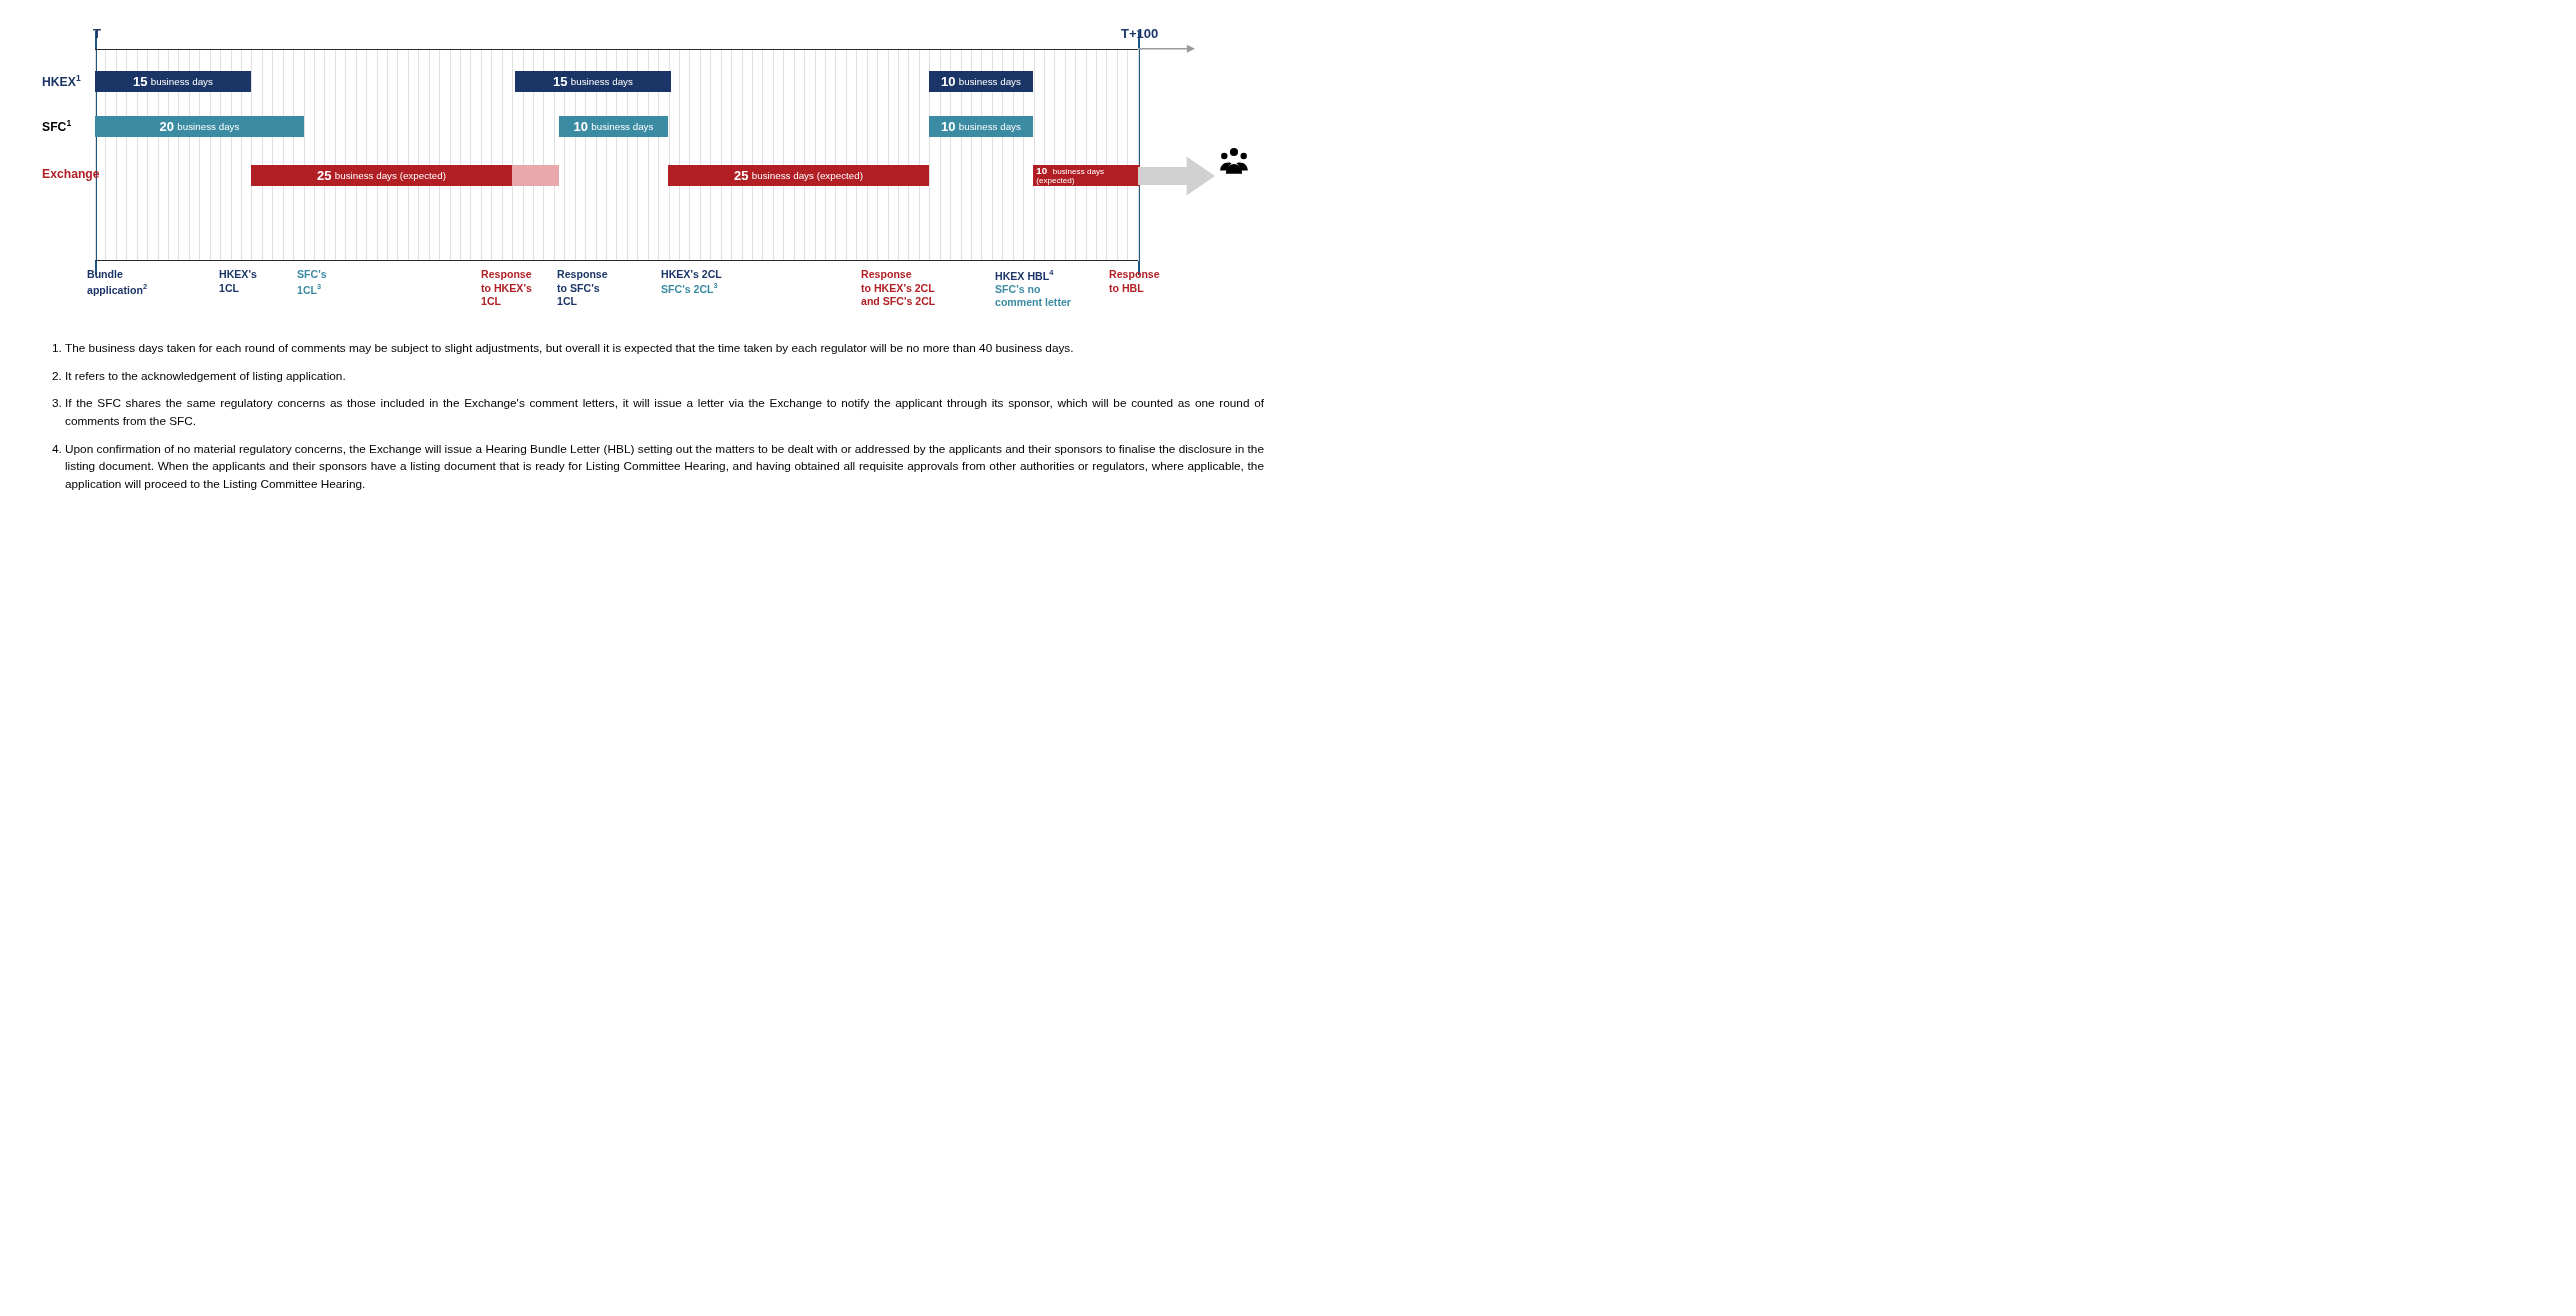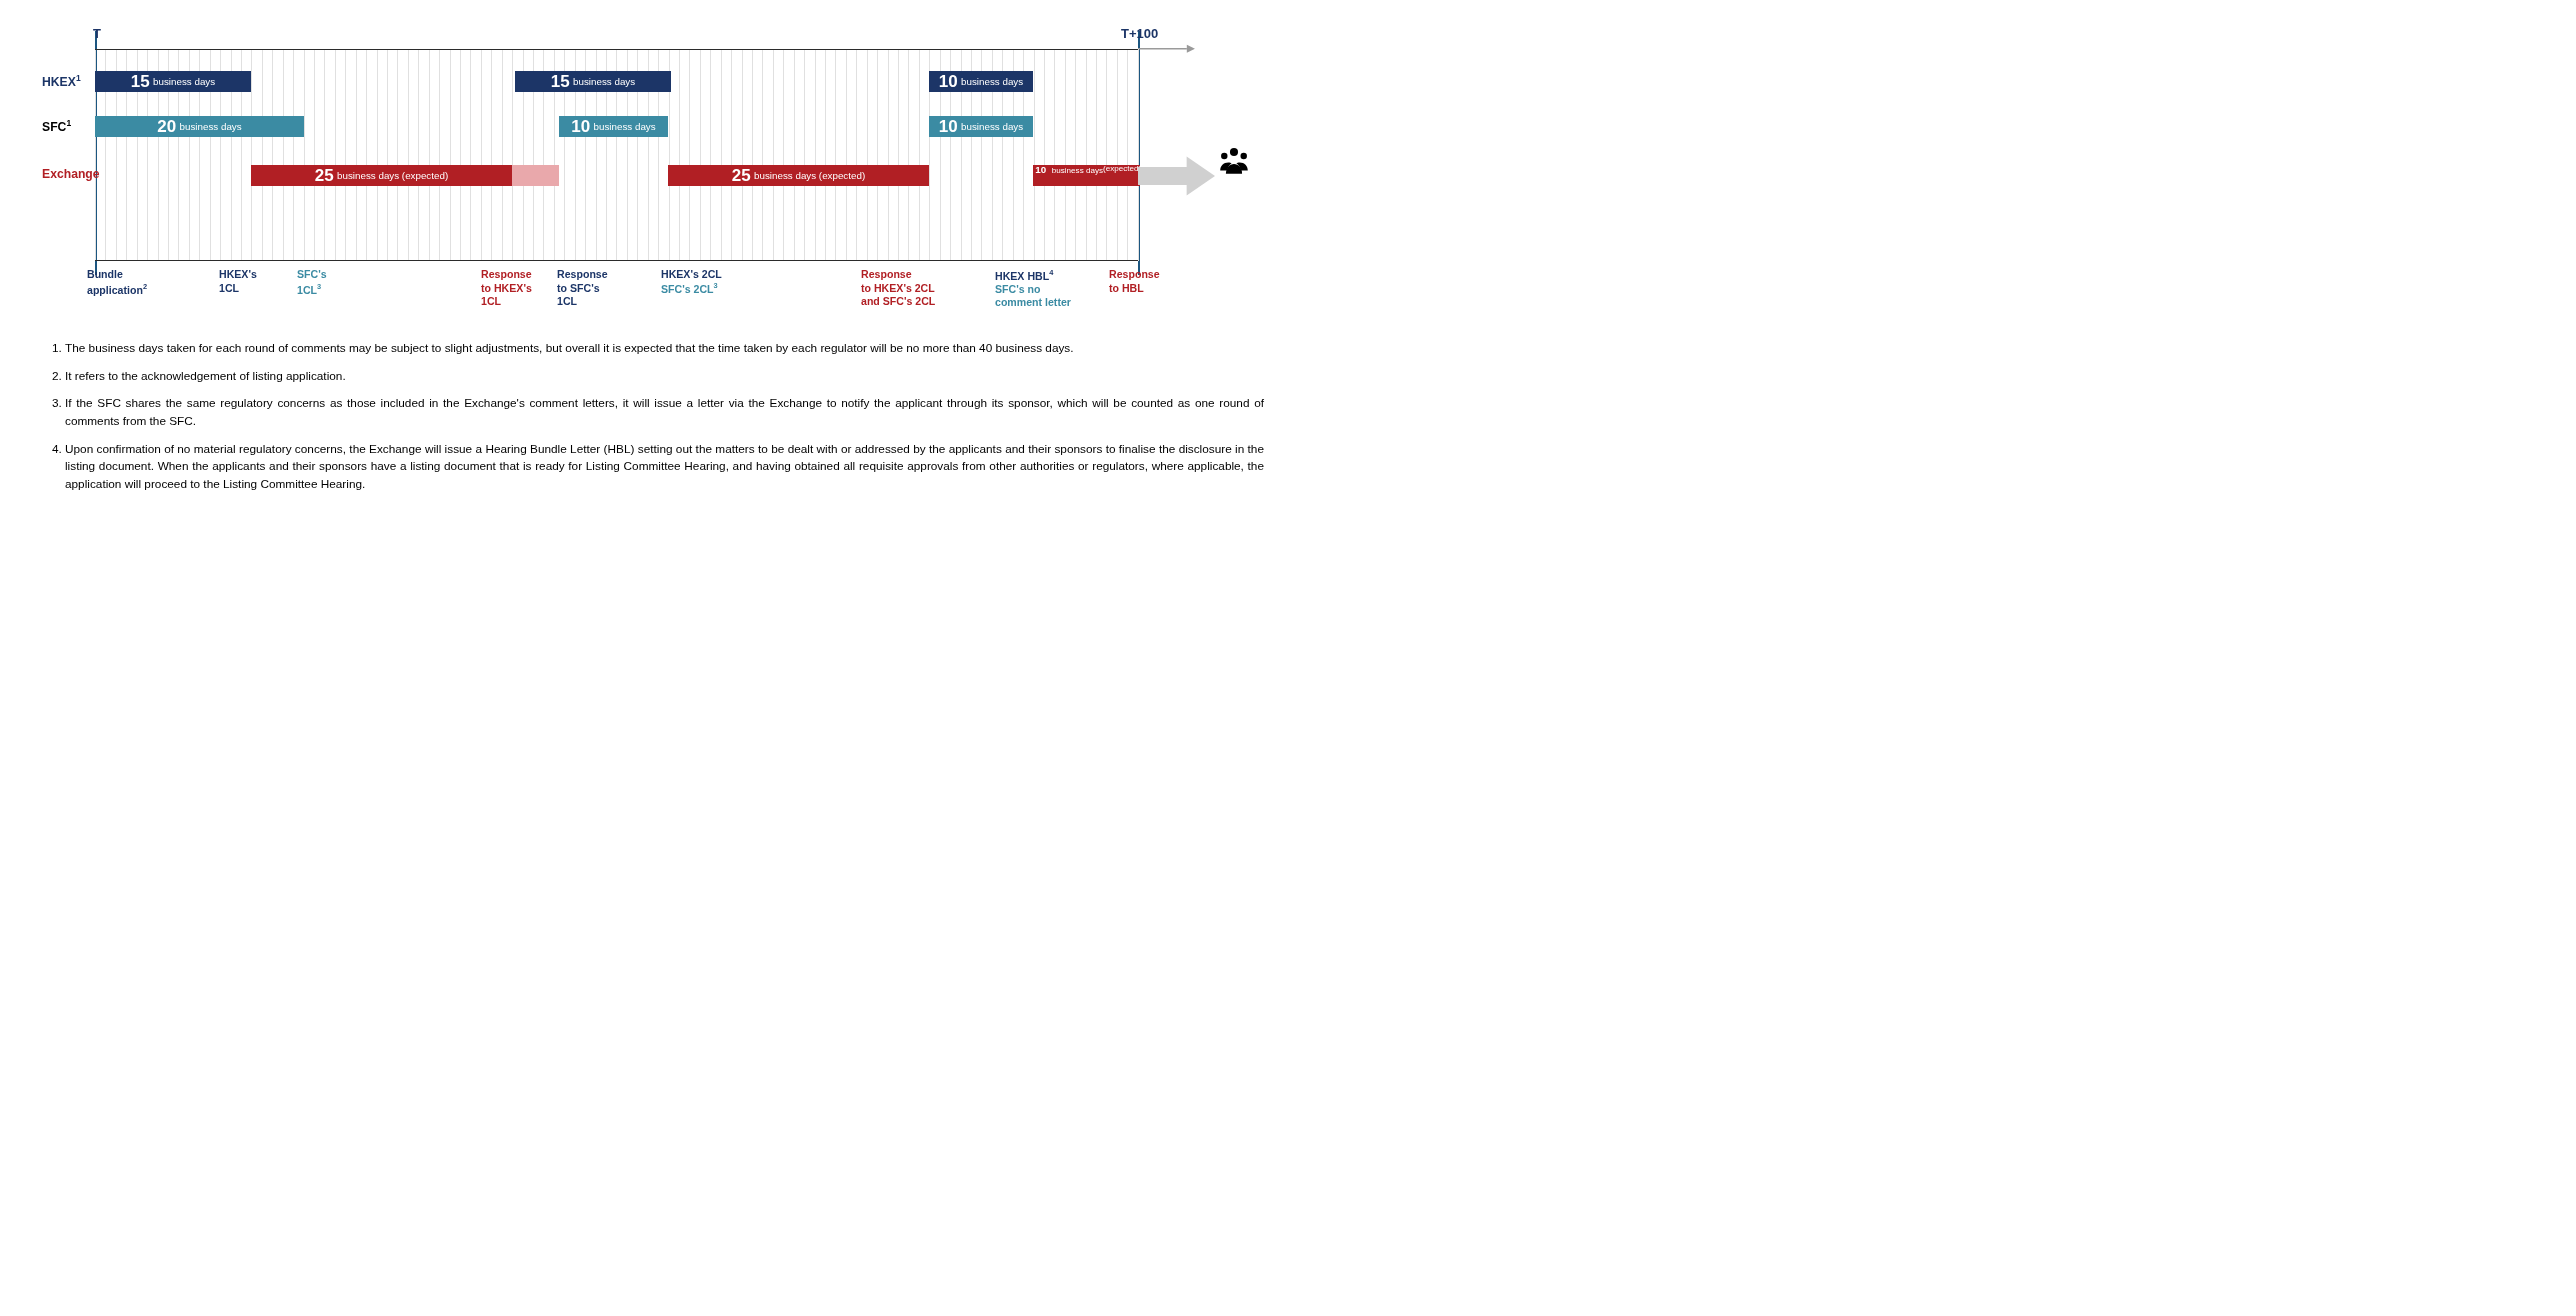--- a/index.html
+++ b/index.html
@@ -12,21 +12,21 @@
 .axis-bot{position:absolute;left:53px;top:236px;width:1043px;border-top:1.2px solid #2b2b2b}
 .tmark{position:absolute;top:1.6px;color:#1c3567;font-size:13px;font-weight:700}
 .tick-start{position:absolute;left:53px;top:6.5px;width:0;height:244px;border-left:2.4px solid #1c5680}
 .tick-end{position:absolute;left:1096px;top:6.5px;width:0;height:244px;border-left:2.4px solid #1c5680}
 .arrowhead{position:absolute;left:1096px;top:19px;width:57px;height:11.4px}
 .rowlab{position:absolute;left:0;font-weight:700;font-size:12.2px}
 .lab-hkex{top:49px;color:#1c3567}
 .lab-sfc{top:94px;color:#000000}
 .lab-app{top:143px;color:#b11f24}
 .bar{position:absolute;height:21px;color:#fff;font-size:9.8px;font-weight:400;display:flex;align-items:center;justify-content:center;white-space:nowrap}
-.bar .n{font-size:17px;font-weight:700;margin-right:3.3px}
+.bar .n{font-size:13px;font-weight:700;margin-right:3.3px}
 .hkex{background:#1c3567;top:47px}
 .sfc{background:#3b8ba3;top:92px}
 .app{background:#b11f24;top:141px}
 .app-faded{background:#e9a8ab;top:141px;height:21px;position:absolute}
 .milab{position:absolute;top:244px;font-size:10.6px;line-height:1.25;font-weight:700}
 .milab.hkex-c{color:#1c3567}
 .milab.sfc-c{color:#3b8ba3}
 .milab.app-c{color:#b11f24}
 sup{font-size:0.7em}
 .bigarrow{position:absolute;left:1096px;top:129px;width:77px;height:46px}
@@ -190,21 +190,21 @@
 
     <div class="bar app" style="left:209px;width:261px">
         <span class="n">25</span>
         <span>business days (expected)</span>
       </div>
     <div class="app-faded" style="left:470px;width:47px"></div>
     <div class="bar app" style="left:626px;width:261px">
         <span class="n">25</span>
         <span>business days (expected)</span>
       </div>
-    <div class="bar app" style="left:991px;width:104px;font-size:8.1px;line-height:1.05;text-align:left;padding-left:3.3px;flex-direction:row;align-items:flex-start;justify-content:center">
+    <div class="bar app" style="left:991px;width:104px;font-size:8.1px;line-height:1.05;text-align:left;padding-left:3.3px;flex-direction:column;align-items:flex-start;justify-content:center">
         <span><span class="n" style="font-size:9.8px">10</span> business days</span>
         <span>(expected)</span>
       </div>
 
     <svg class="bigarrow" viewBox="0 0 95 56">
         <polygon points="0,17 60,17 60,4 95,28 60,52 60,39 0,39" fill="#d0d0d0"></polygon>
       </svg>
     <div class="people">
       <svg width="34" height="33" viewBox="0 0 42 40">
           <g fill="#000">

